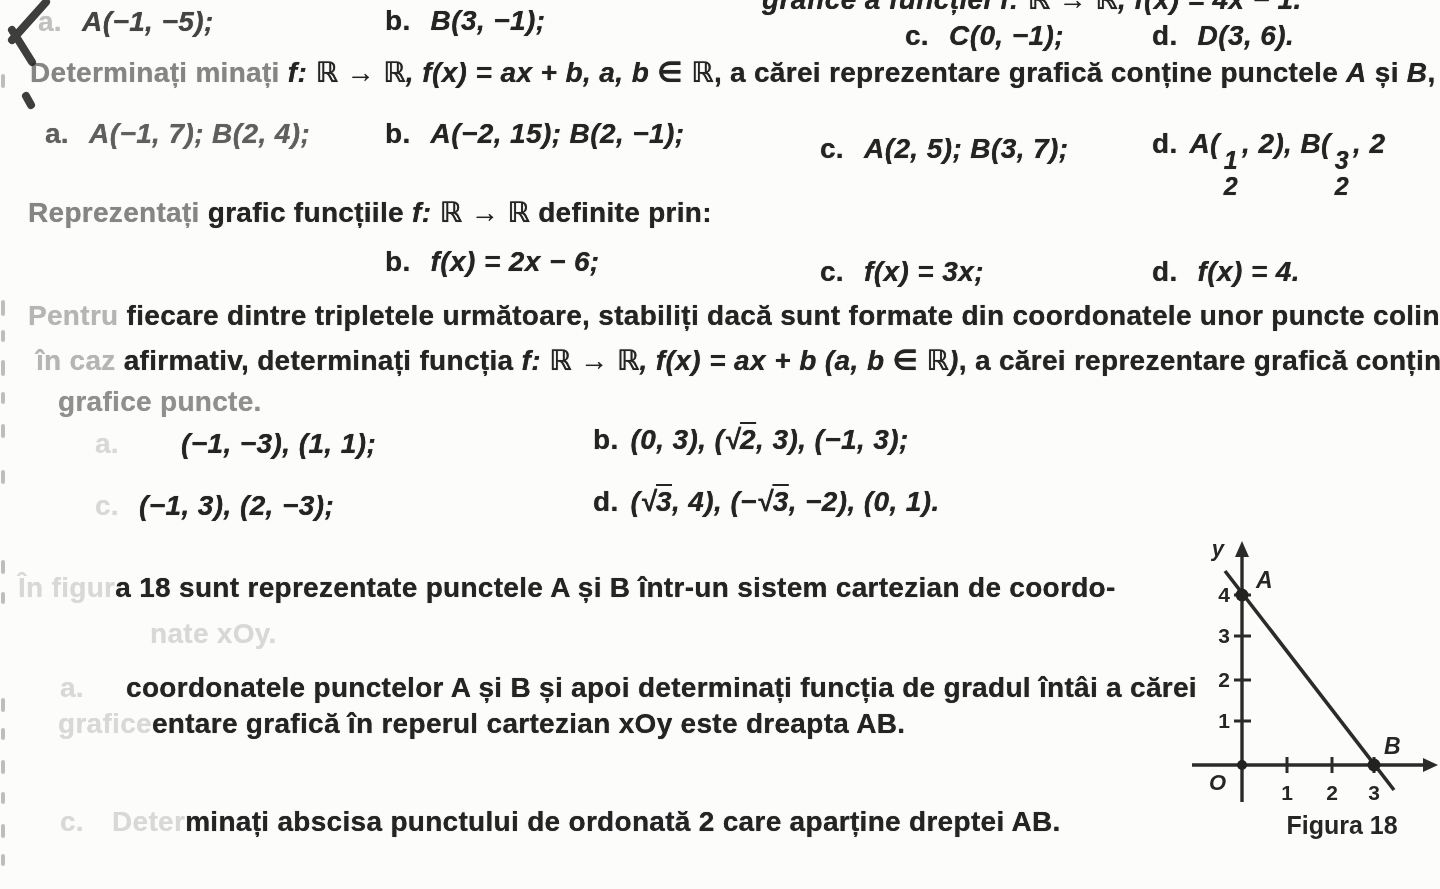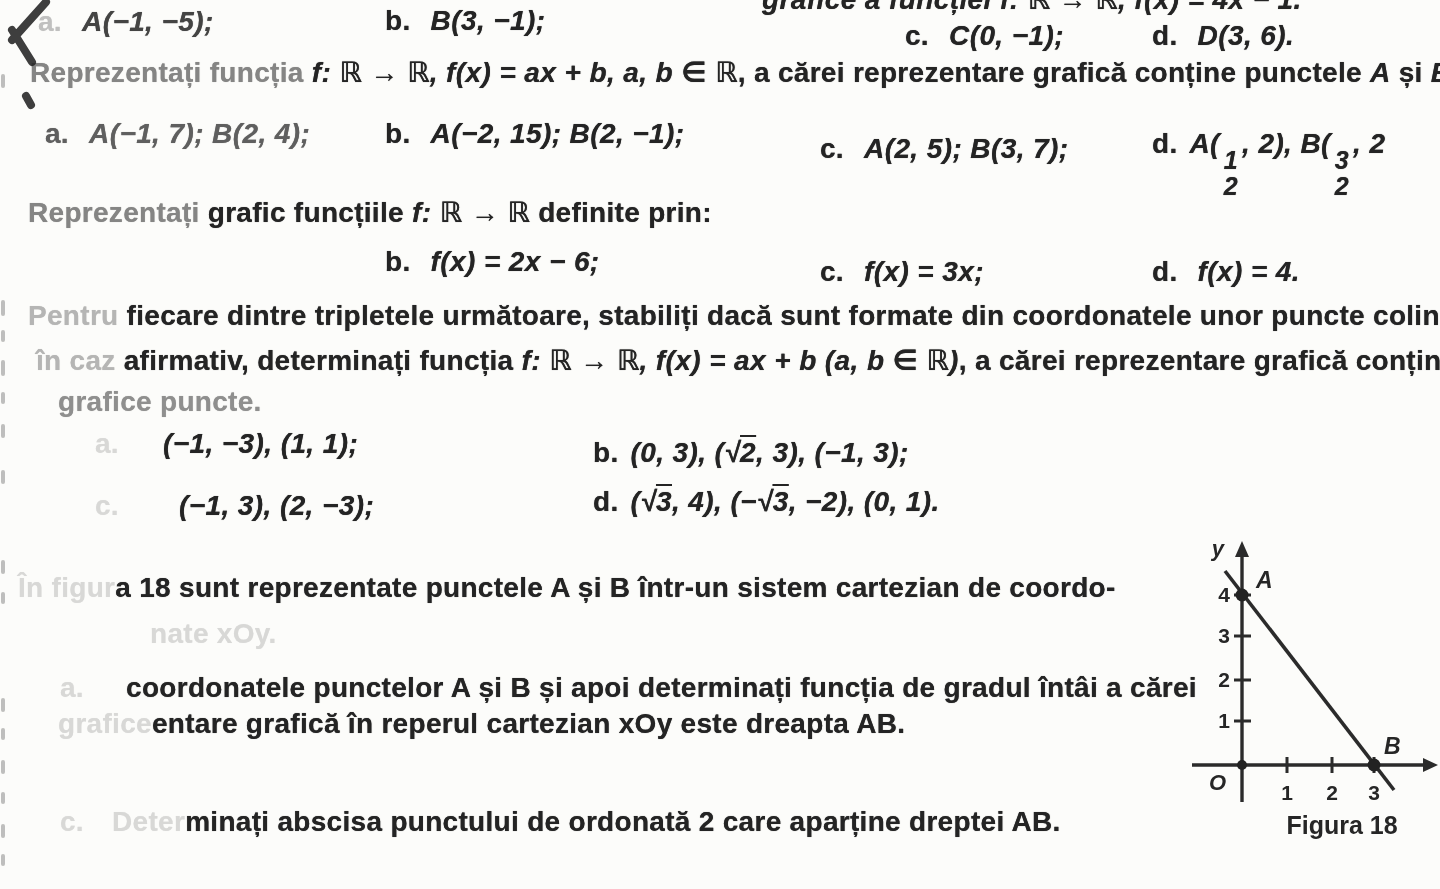--- a/index.html
+++ b/index.html
@@ -69,21 +69,21 @@
   <div class="ln" style="left:905px;top:20px">
     <span class="lbl">c.</span>
     <span class="m">C(0, −1);</span>
   </div>
   <div class="ln" style="left:1152px;top:20px">
     <span class="lbl">d.</span>
     <span class="m">D(3, 6).</span>
   </div>
 
   <div class="ln" style="left:30px;top:56px">
-    <span class="t deg">Reprezentați funcția </span><span class="m">f: ℝ → ℝ, f(x) = ax + b, a, b ∈ ℝ</span><span class="t">, a cărei reprezentare grafică conține punctele </span><span class="m">A</span><span class="t"> și </span><span class="m">B</span><span class="t">, unde:</span>
+    <span class="t deg">Determinați minați </span><span class="m">f: ℝ → ℝ, f(x) = ax + b, a, b ∈ ℝ</span><span class="t">, a cărei reprezentare grafică conține punctele </span><span class="m">A</span><span class="t"> și </span><span class="m">B</span><span class="t">, unde:</span>
   </div>
   <div class="ln" style="left:45px;top:118px;opacity:.72">
     <span class="lbl">a.</span>
     <span class="m">A(−1, 7); B(2, 4);</span>
   </div>
   <div class="ln" style="left:385px;top:118px">
     <span class="lbl">b.</span>
     <span class="m">A(−2, 15); B(2, −1);</span>
   </div>
   <div class="ln" style="left:820px;top:133px">
@@ -121,28 +121,28 @@
   </div>
   <div class="ln" style="left:36px;top:344px">
     <span class="t vf">în caz </span><span class="t">afirmativ, determinați funcția </span><span class="m">f: ℝ → ℝ, f(x) = ax + b (a, b ∈ ℝ)</span><span class="t">, a cărei reprezentare grafică conține</span>
   </div>
   <div class="ln" style="left:58px;top:386px;opacity:.5">
     <span class="t">grafice puncte.</span>
   </div>
 
   <div class="ln" style="left:95px;top:428px">
     <span class="lbl ff">a.</span>
-    <span class="m" style="margin-left:24px">(−1, −3), (1, 1);</span>
-  </div>
-  <div class="ln" style="left:593px;top:437px">
+    <span class="m" style="margin-left:42px">(−1, −3), (1, 1);</span>
+  </div>
+  <div class="ln" style="left:593px;top:424px">
     <span class="lbl">b.</span><span class="m">(0, 3), (√</span><span class="m rad">2</span><span class="m">, 3), (−1, 3);</span>
   </div>
   <div class="ln" style="left:95px;top:490px">
     <span class="lbl ff">c.</span>
-    <span class="m" style="margin-left:40px">(−1, 3), (2, −3);</span>
+    <span class="m" style="">(−1, 3), (2, −3);</span>
   </div>
   <div class="ln" style="left:593px;top:486px">
     <span class="lbl">d.</span><span class="m">(√</span><span class="m rad">3</span><span class="m">, 4), (−√</span><span class="m rad">3</span><span class="m">, −2), (0, 1).</span>
   </div>
 
   <div class="ln" style="left:18px;top:572px">
     <span class="t ff">În figur</span><span class="t">a 18 sunt reprezentate punctele A și B într-un sistem cartezian de coordo-</span>
   </div>
   <div class="ln ff" style="left:150px;top:618px">
     <span class="t">nate xOy.</span>

